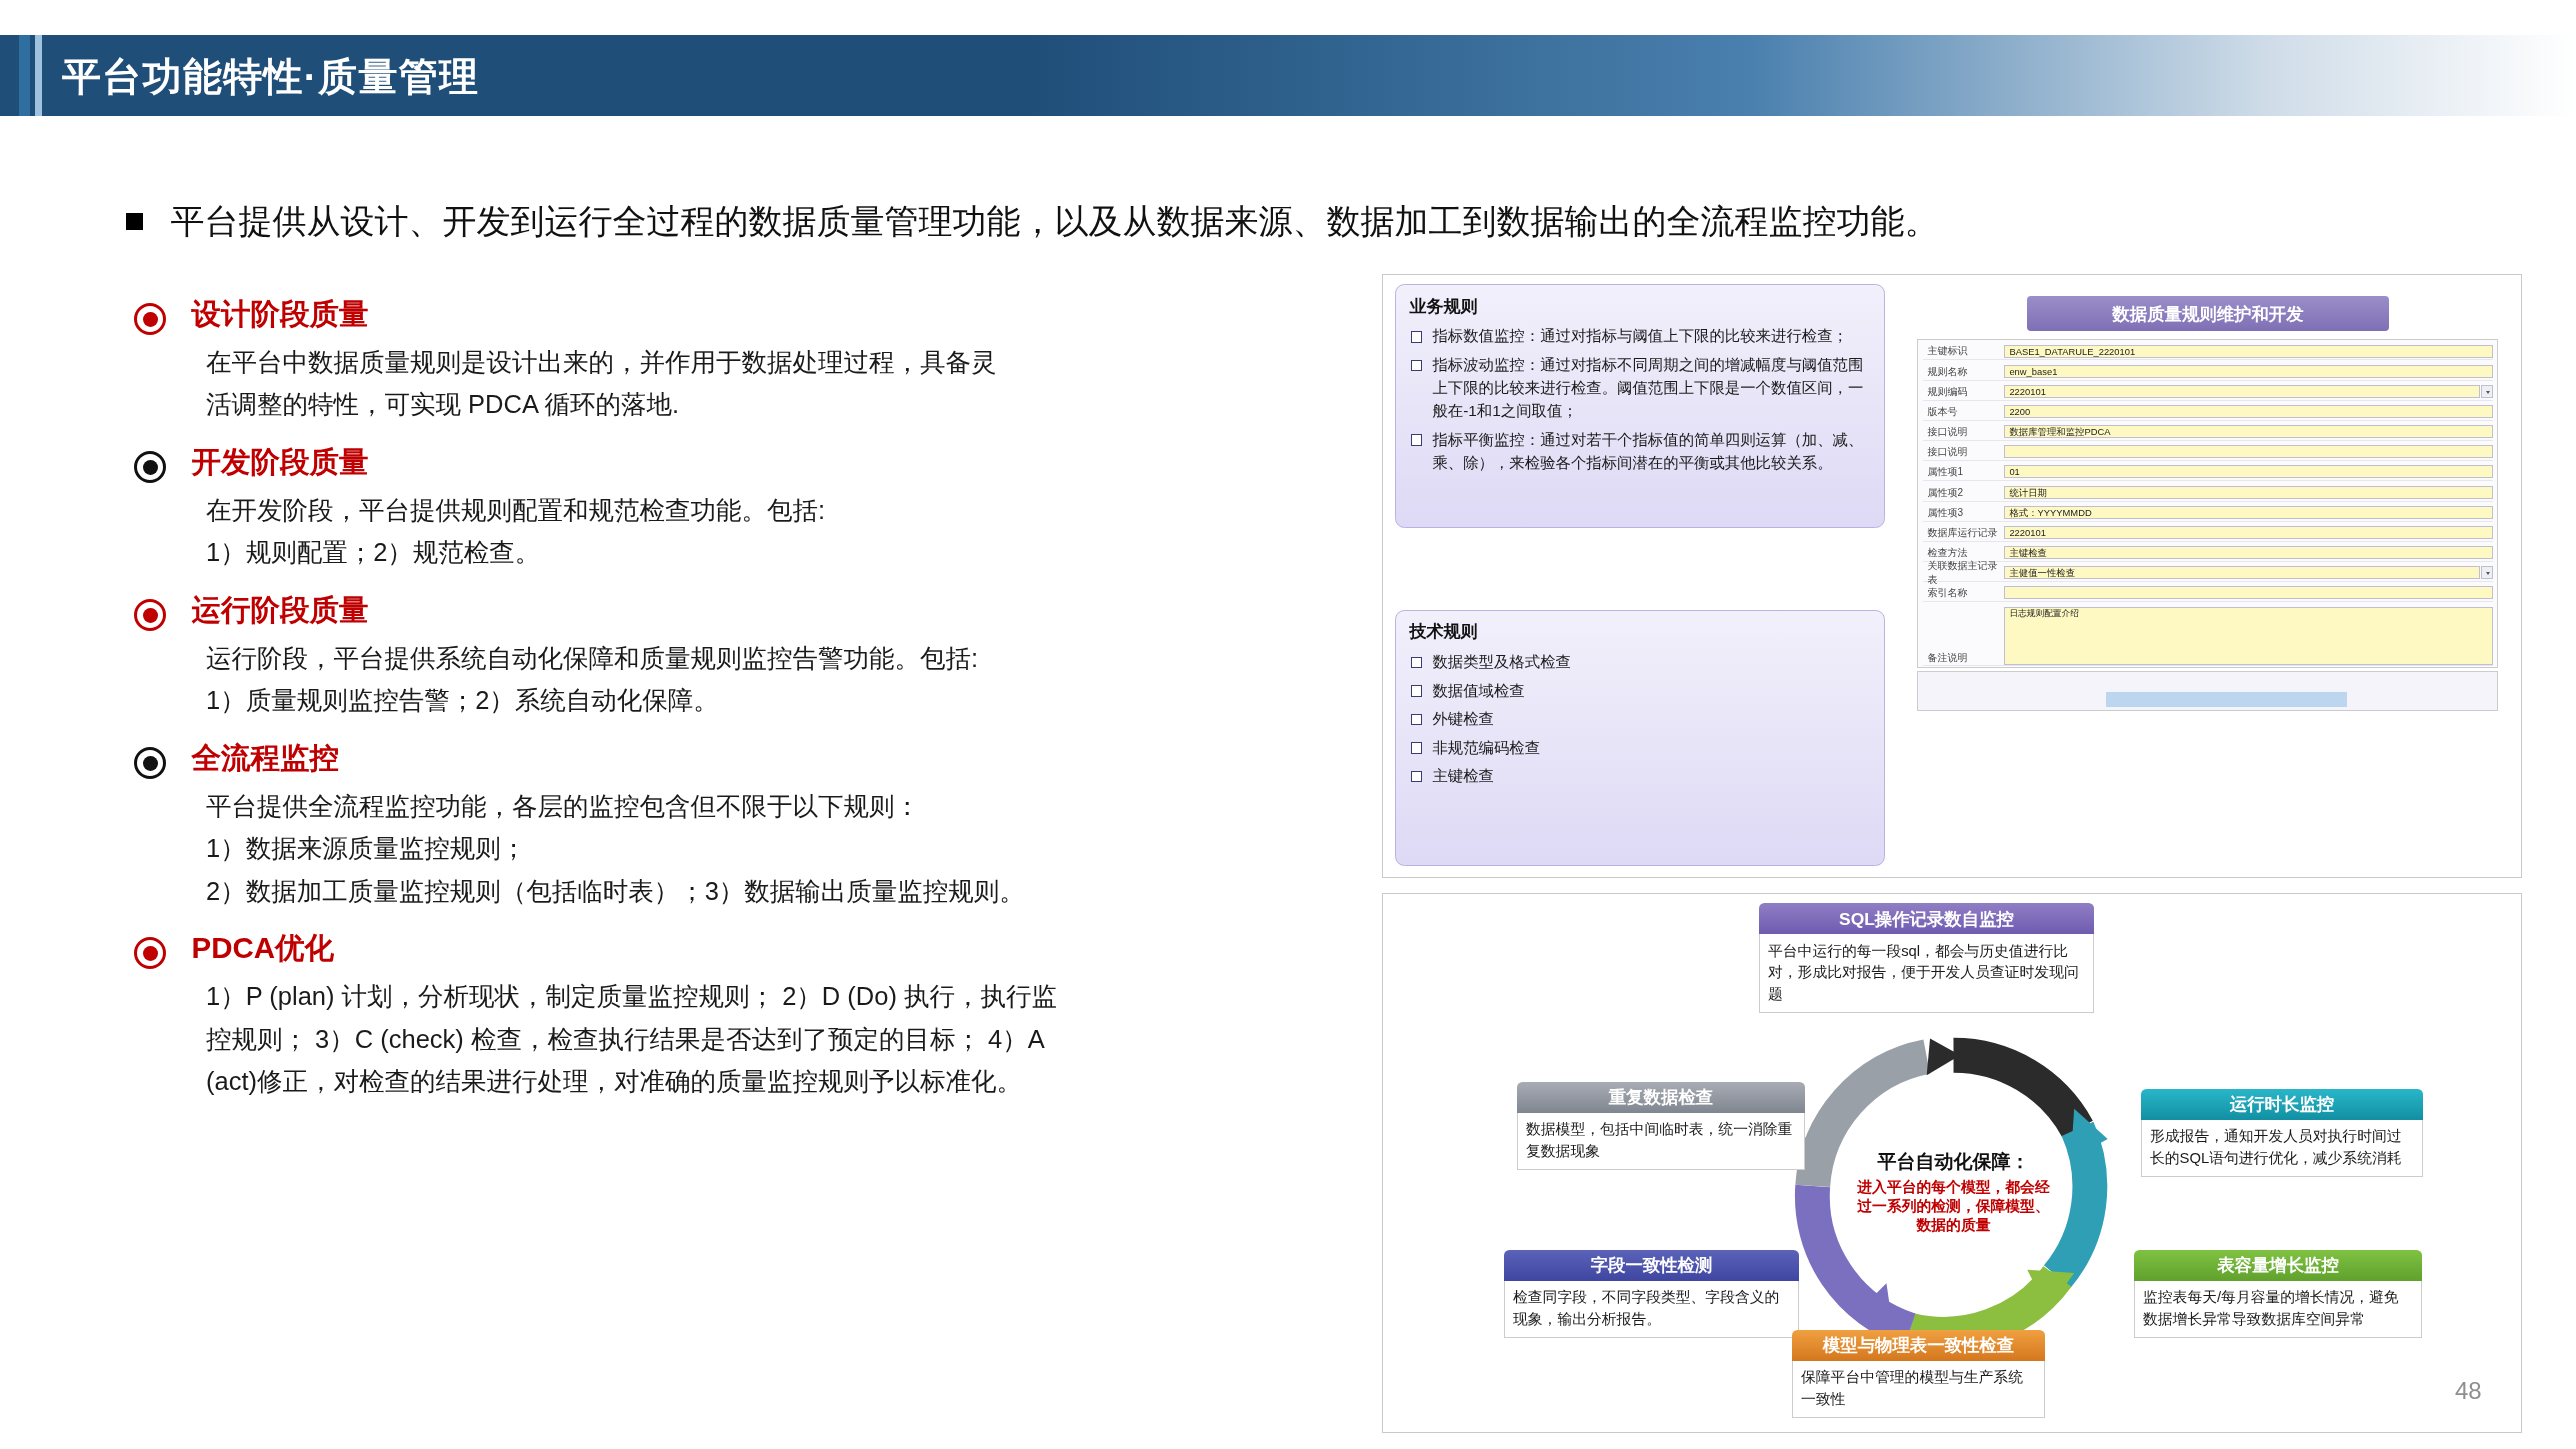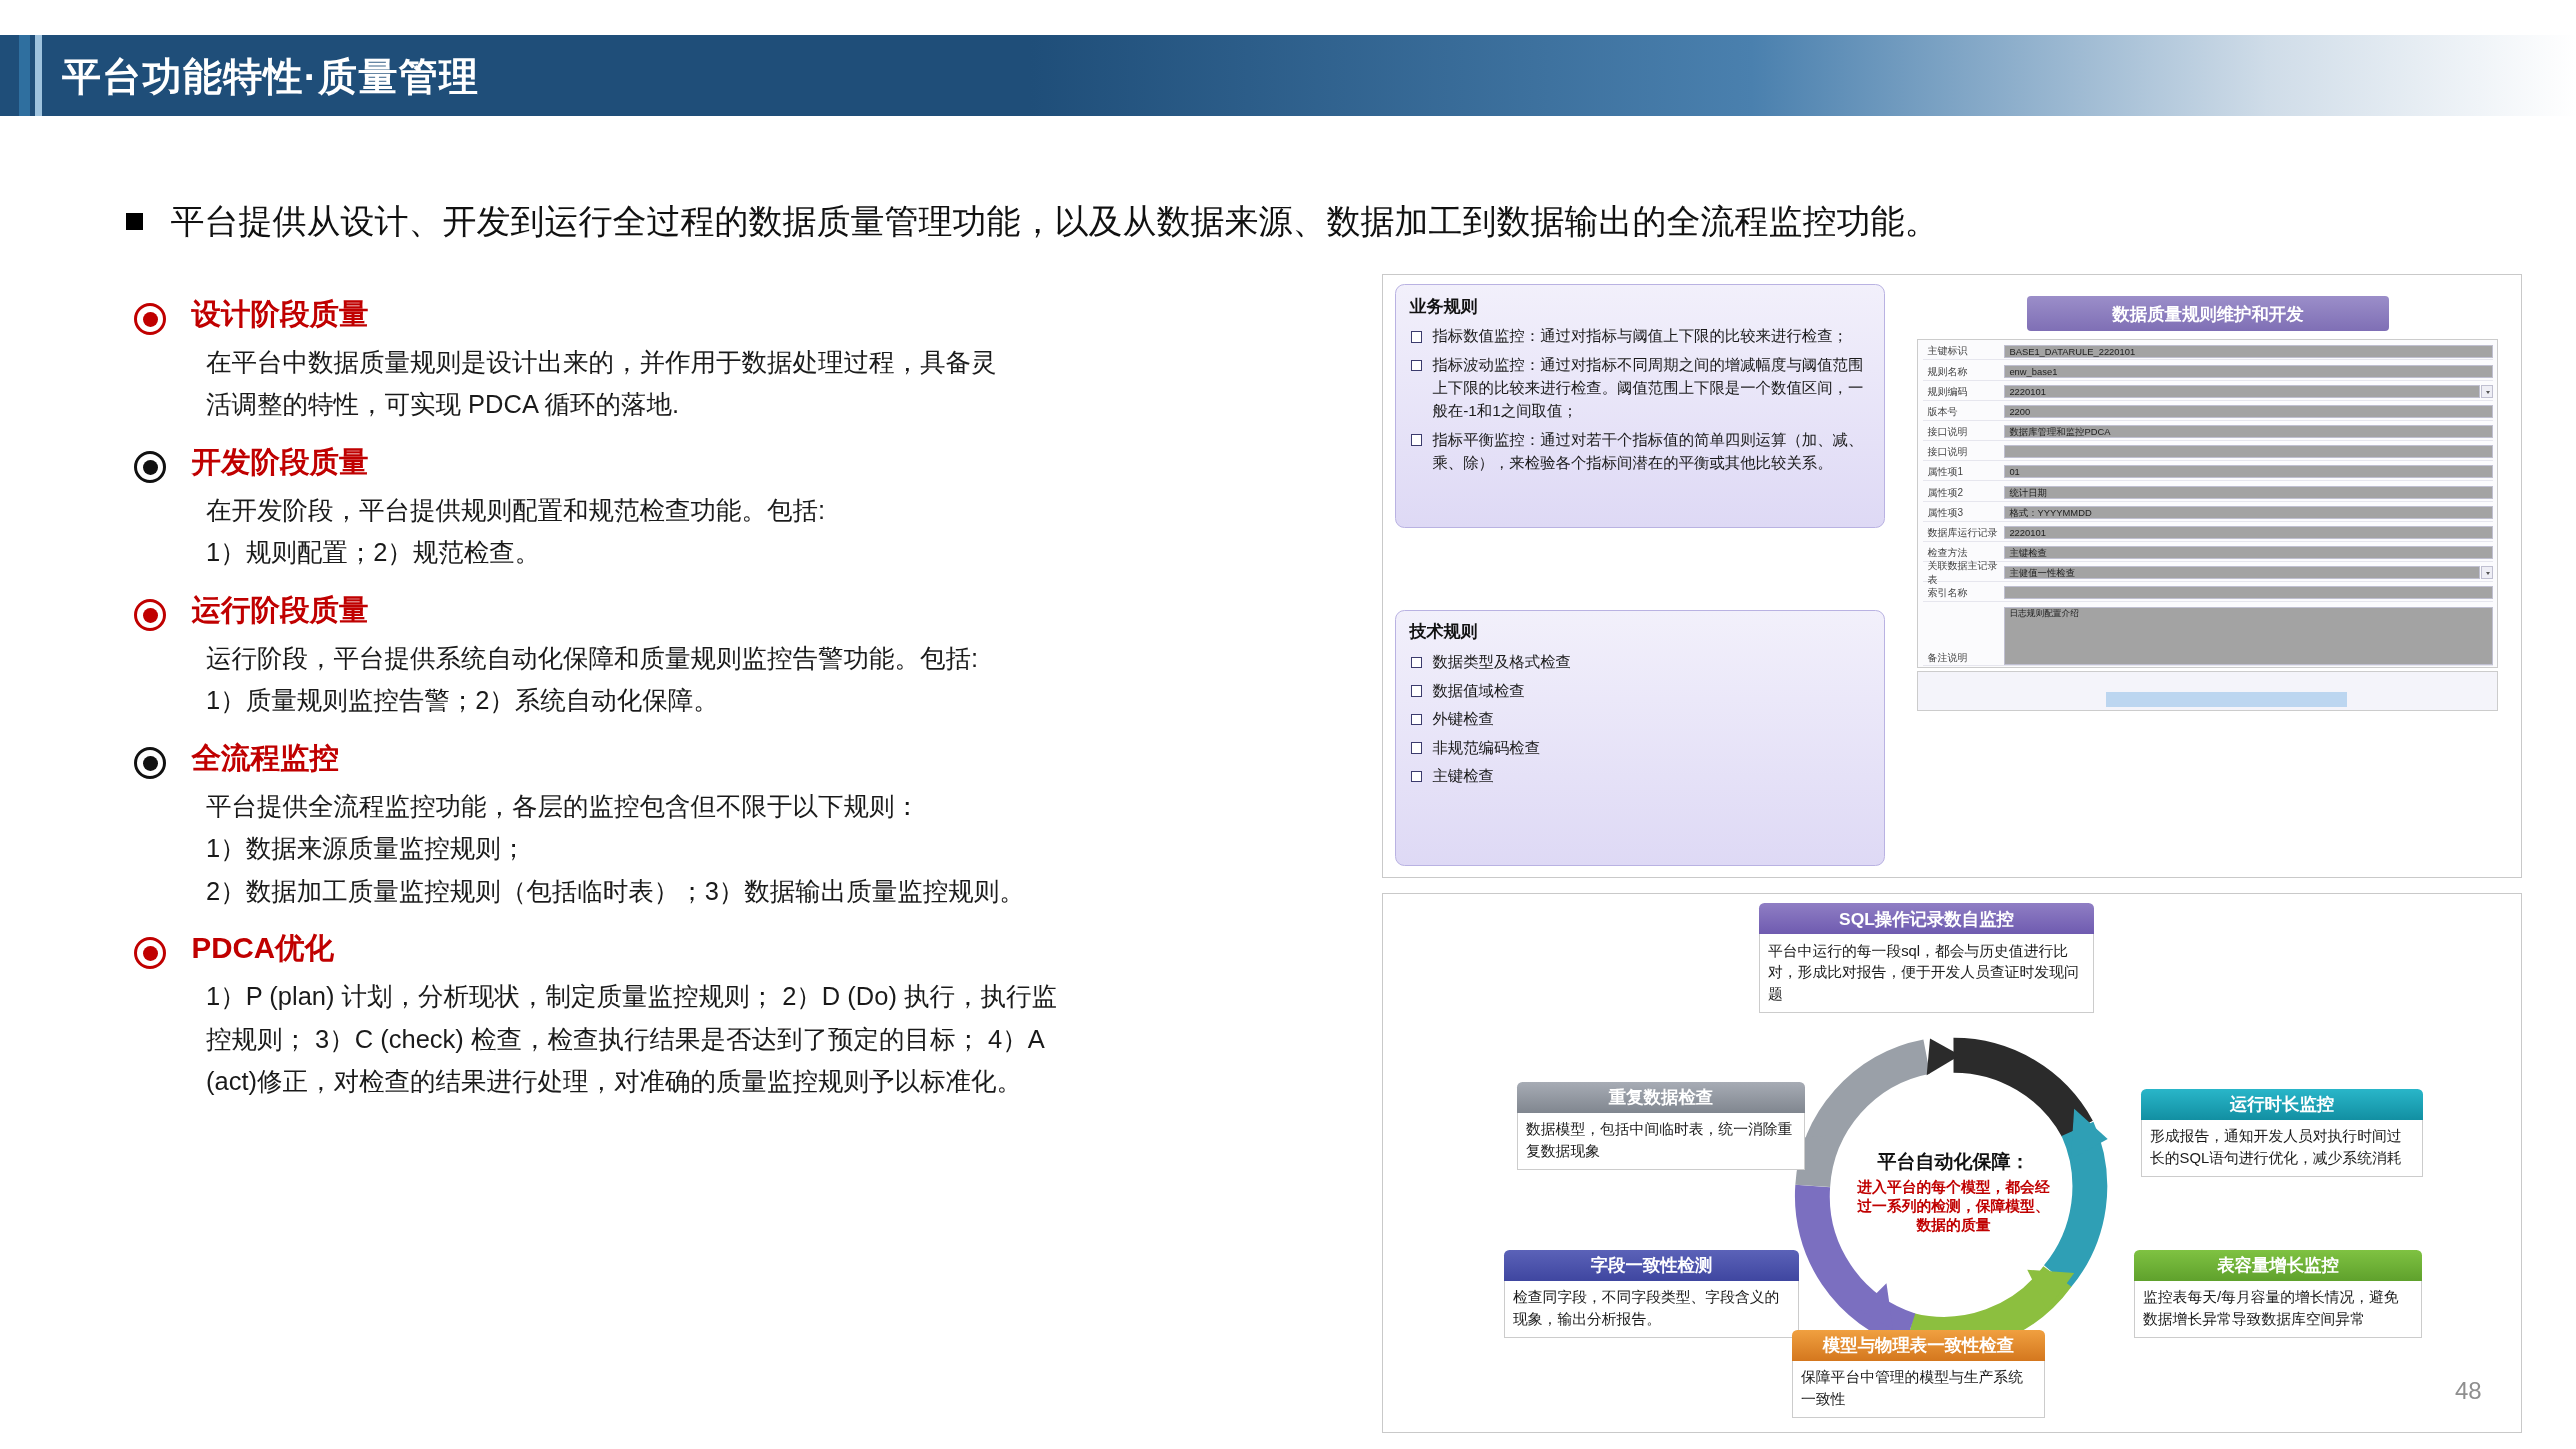--- a/index.html
+++ b/index.html
@@ -111,21 +111,21 @@
     position: absolute; left: 4px; top: 47px; width: 581px; height: 329px;
     background: #fbfbfd; border: 0.7px solid #cccccc;
   }
   .frow {
     position: absolute; left: 5.4px; height: 17.4px; width: 570px;
     border-bottom: 0.7px solid #e6e6ee;
     font-size: 10px; color: #333333; display: flex; align-items: center;
   }
   .frow .lab { width: 81px; color: #444; padding-left: 4px; }
   .frow .inp {
-    flex: 1; height: 13.4px; background: #a3a3a3; border: 0.7px solid #bfbfd0;
+    flex: 1; height: 13.4px; background: #fef9c3; border: 0.7px solid #bfbfd0;
     font-size: 9.4px; color: #222; padding-left: 4px; line-height: 12px; overflow: hidden;
   }
   .frow .caret {
     width: 12px; height: 13.4px; border: 0.7px solid #bfbfd0; background: #eeeef5;
     margin-left: 1.3px; position: relative;
   }
   .frow .caret:after {
     content:""; position:absolute; left:3.4px; top:5.4px;
     border-left:2.7px solid transparent; border-right:2.7px solid transparent; border-top:3.4px solid #555;
   }

